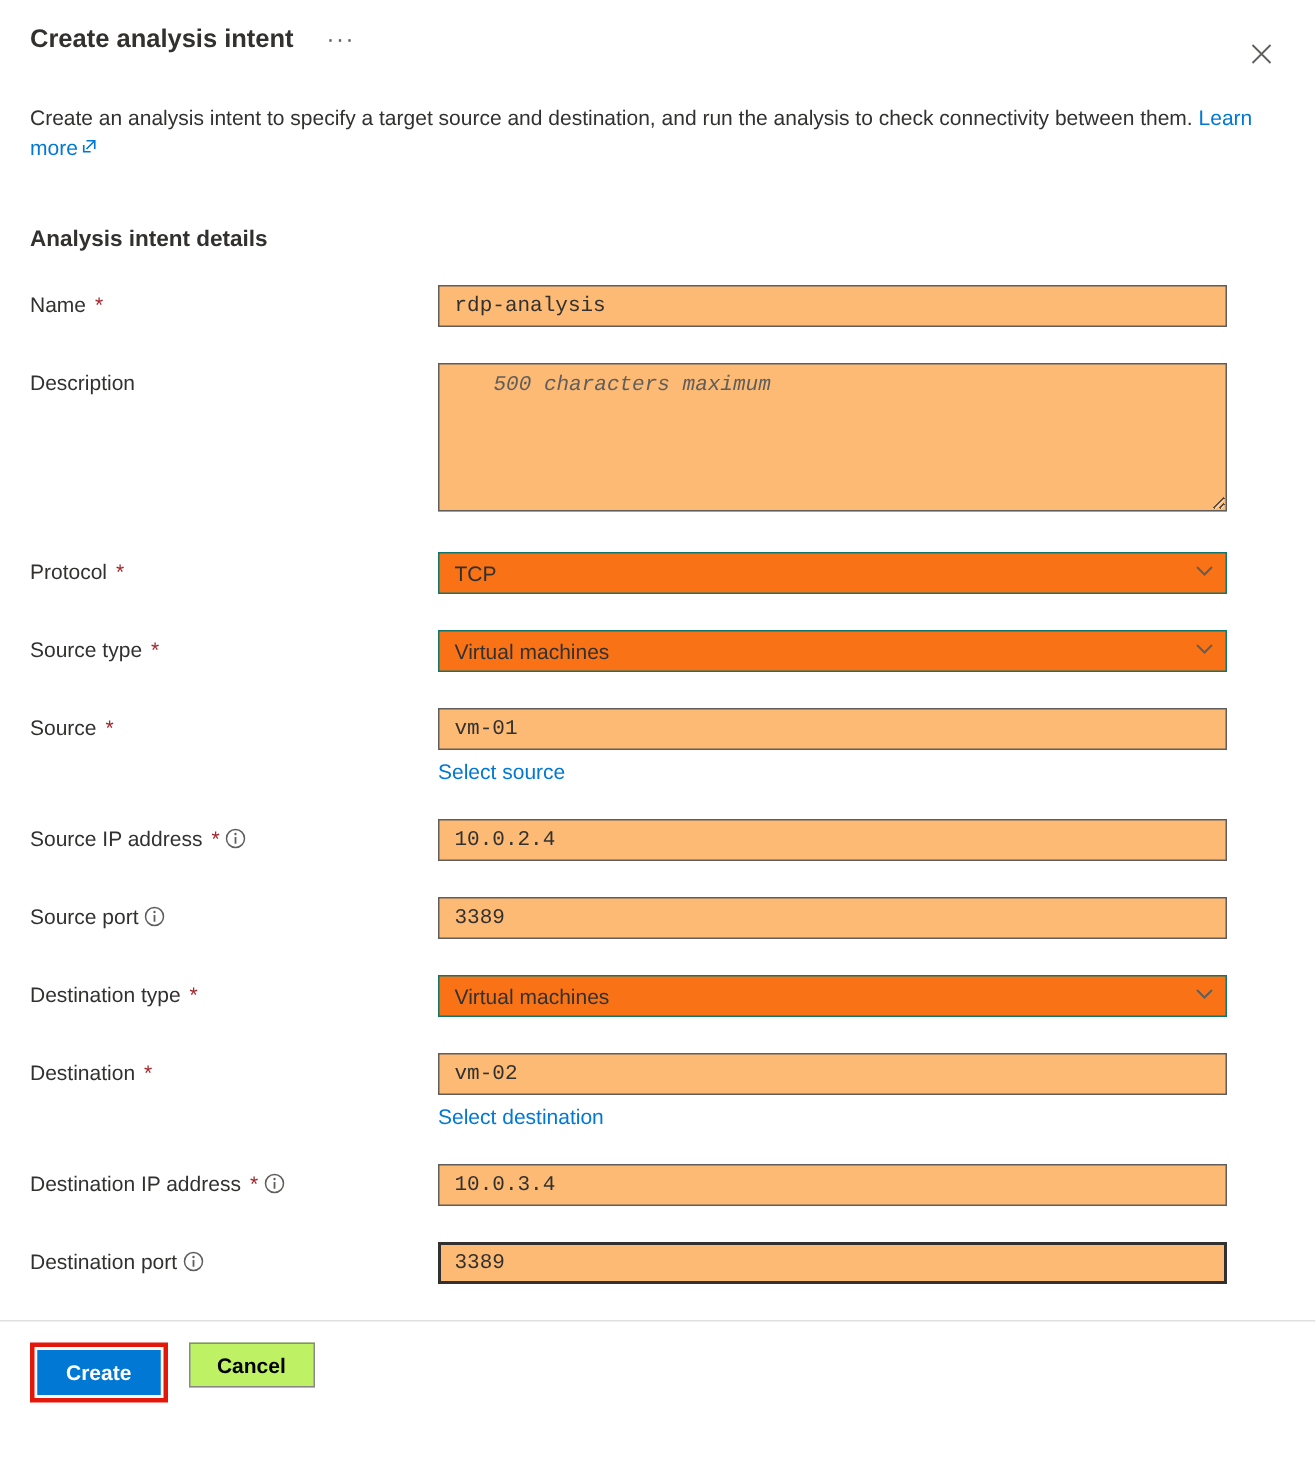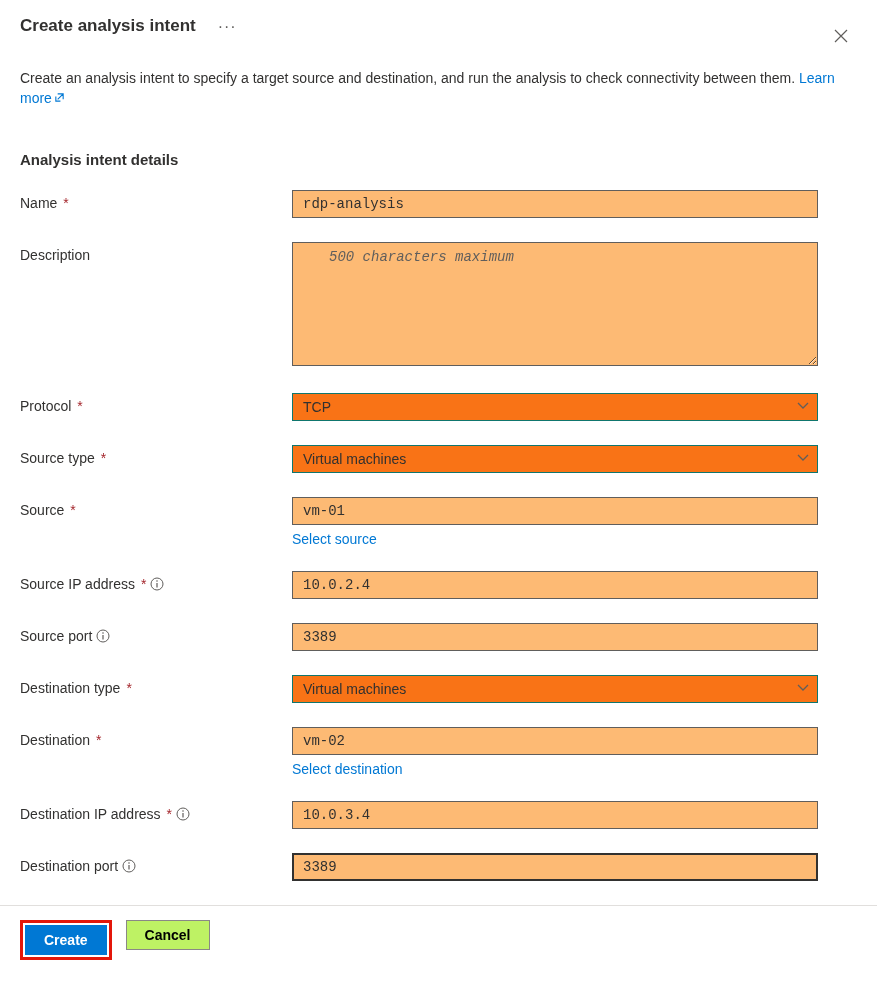--- a/index.html
+++ b/index.html
@@ -34,21 +34,21 @@
     border:1px solid #605e5c;
     padding:4px 10px;
     height:28px;
     font-family:Liberation Mono, monospace;
     font-size:14px;
     color:#323130;
     background:#fdba74;
     outline:none;
   }
   input.text.focused { border:2px solid #323130; padding:3px 9px;}
-  textarea.text { height:124px; resize:both; padding-top:6px;padding-left:36px;}
+  textarea.text { height:99px; resize:both; padding-top:6px;padding-left:36px;}
   textarea.text::placeholder { font-style:italic; color:#605e5c;}
   .select {
     width:100%;
     border:1px solid #0f766e;
     height:28px;
     padding:0 30px 0 10px;
     display:flex; align-items:center;
     position:relative;
     background:#f97316;
     cursor:pointer;

